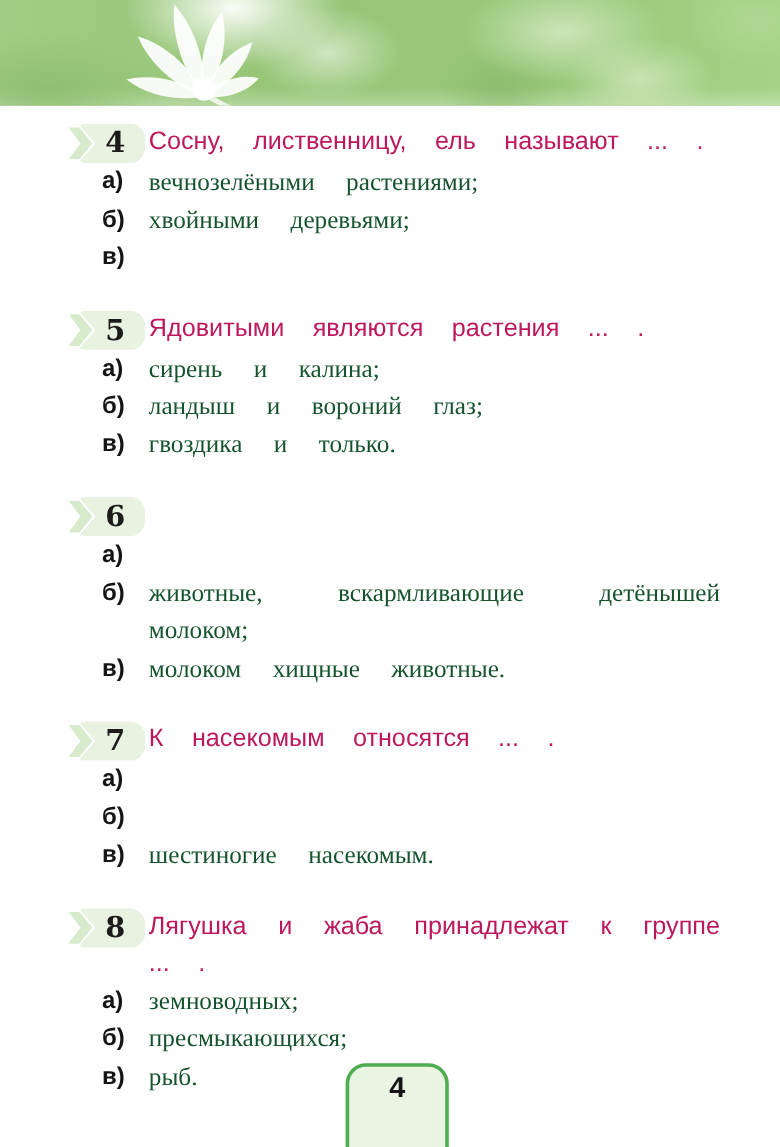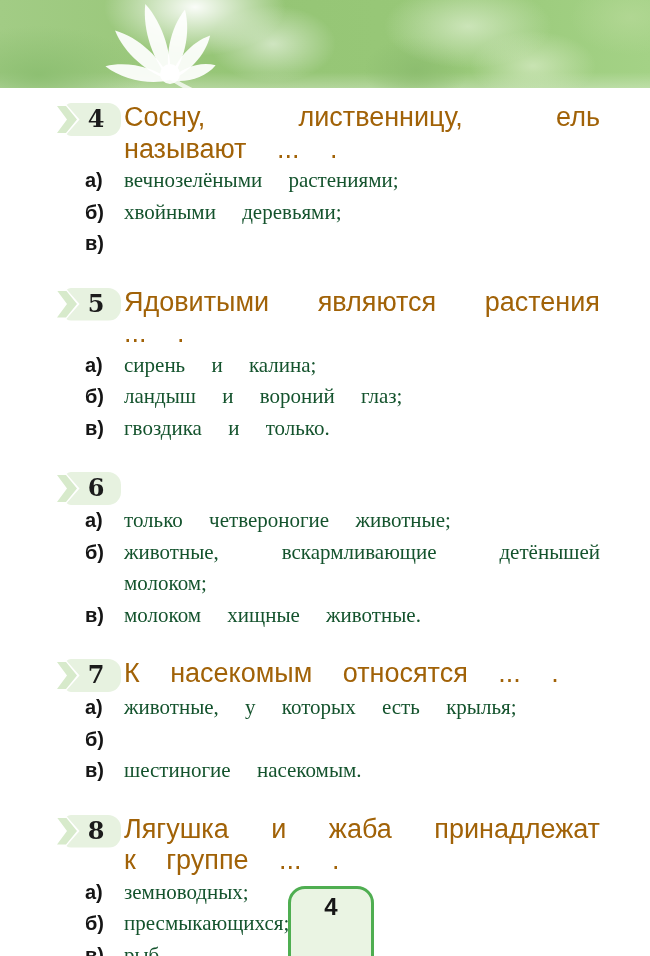--- a/index.html
+++ b/index.html
@@ -44,25 +44,25 @@
     padding: 14px 50px 0 57px;
   }
   .question { margin-bottom: 27px; }
   .row {
     display: grid;
     grid-template-columns: 67px 1fr;
   }
   .stem {
     margin: 0;
     font-family: "Liberation Sans", sans-serif;
-    font-size: 27px;
+    font-size: 21px;
     line-height: 31.5px;
     text-align: justify;
     word-spacing: 0.85em;
-    color: #a16207;
+    color: #be185d;
   }
   .opt-letter {
     font-family: "Liberation Sans", sans-serif;
     font-weight: 700;
     font-size: 20px;
     line-height: 31.5px;
     padding-left: 28px;
     color: #151515;
   }
   .opt-text {
@@ -208,21 +208,20 @@
 
   <section class="question">
     <div class="row">
       <span class="badge">
         <span class="badge-body"></span>
         <span class="badge-num">6</span>
       </span>
     </div>
     <div class="row">
       <span class="opt-letter">а)</span>
-      <p class="opt-text">только четвероногие животные;</p>
     </div>
     <div class="row">
       <span class="opt-letter">б)</span>
       <p class="opt-text">животные, вскармливающие детёны­шей молоком;</p>
     </div>
     <div class="row">
       <span class="opt-letter">в)</span>
       <p class="opt-text">молоком хищные животные.</p>
     </div>
   </section>
@@ -230,21 +229,20 @@
   <section class="question">
     <div class="row">
       <span class="badge">
         <span class="badge-body"></span>
         <span class="badge-num">7</span>
       </span>
       <p class="stem">К насекомым относятся ...&nbsp;.</p>
     </div>
     <div class="row">
       <span class="opt-letter">а)</span>
-      <p class="opt-text">животные, у которых есть крылья;</p>
     </div>
     <div class="row">
       <span class="opt-letter">б)</span>
     </div>
     <div class="row">
       <span class="opt-letter">в)</span>
       <p class="opt-text">шестиногие насекомым.</p>
     </div>
   </section>
 

